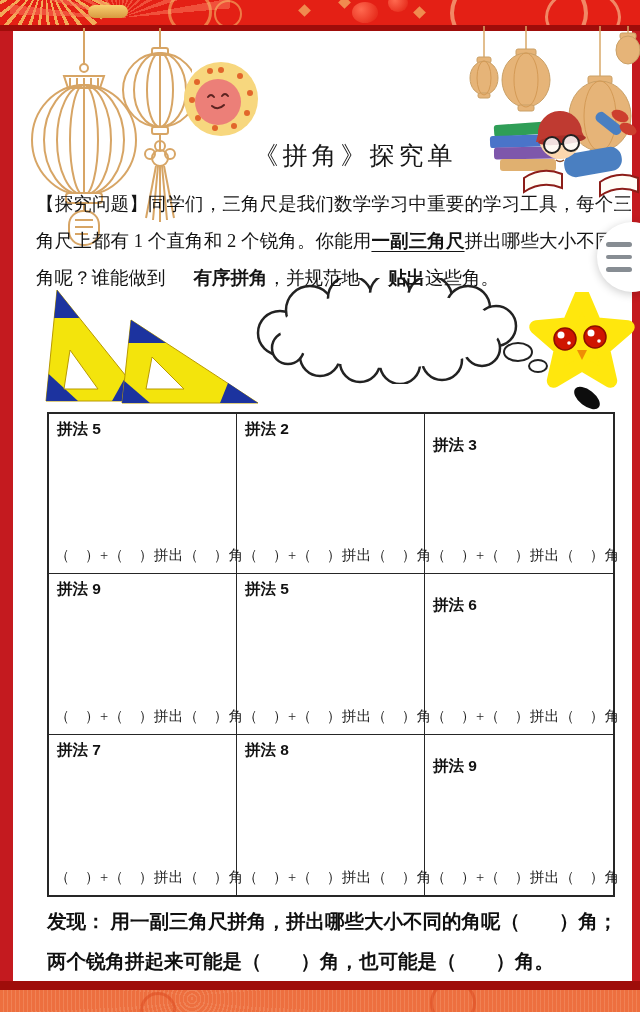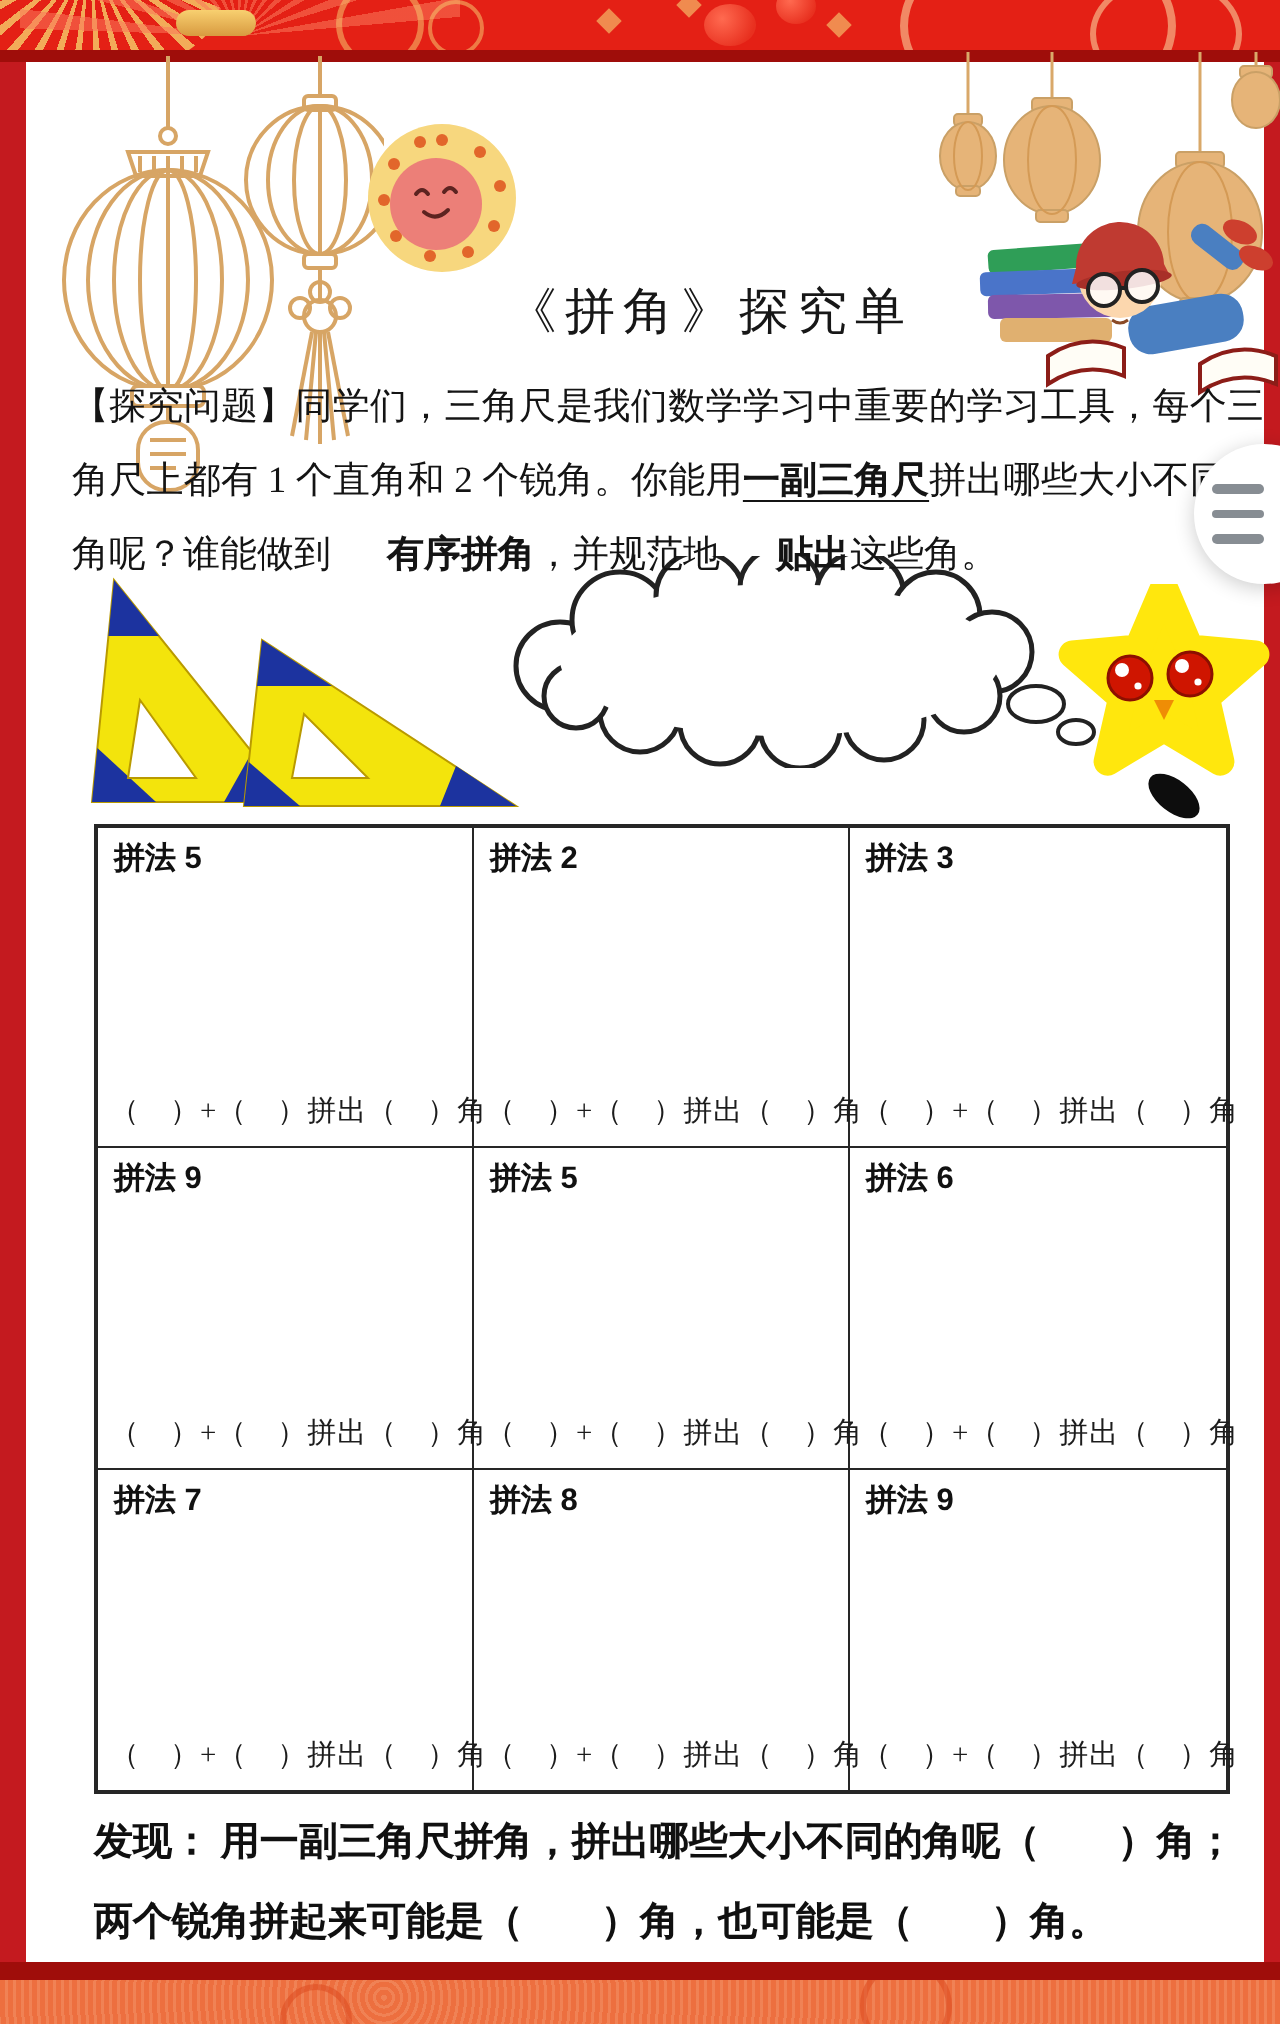--- a/index.html
+++ b/index.html
@@ -53,21 +53,21 @@
 
   
   .cloud{left:240px;top:278px;width:312px;height:106px;z-index:2;}
   .cloud-text{left:292px;top:293px;width:234px;font-size:16.5px;line-height:27.5px;color:#1e1e1e;
               font-family:"Liberation Serif","DejaVu Serif",serif;z-index:3;}
 
   
   .grid{left:47px;top:412px;width:568px;height:485px;border:2px solid #262626;box-sizing:border-box;
         display:grid;grid-template-columns:repeat(3,1fr);grid-template-rows:repeat(3,1fr);z-index:2;background:#fff;}
   .cell{position:relative;border-right:1.5px solid #262626;border-bottom:1.5px solid #262626;}
-  .cell:nth-child(3n){border-right:none;}
+  .cell:nth-child(3n){border-right:none;margin-top:16px;}
   .cell:nth-child(n+7){border-bottom:none;}
   .cell-label{position:absolute;top:5px;left:8px;font-size:15.5px;font-weight:bold;color:#111;}
   .cell-formula{position:absolute;bottom:8px;left:6px;right:2px;font-size:14.5px;letter-spacing:.5px;
                 white-space:nowrap;color:#1c1c1c;font-family:"Liberation Serif","DejaVu Serif",serif;}
 
   
   .discovery{left:47px;top:902px;width:572px;font-size:19.5px;font-weight:bold;line-height:40px;
              color:#101010;font-family:"Liberation Serif","DejaVu Serif",serif;z-index:2;}
 </style>
 </head>

